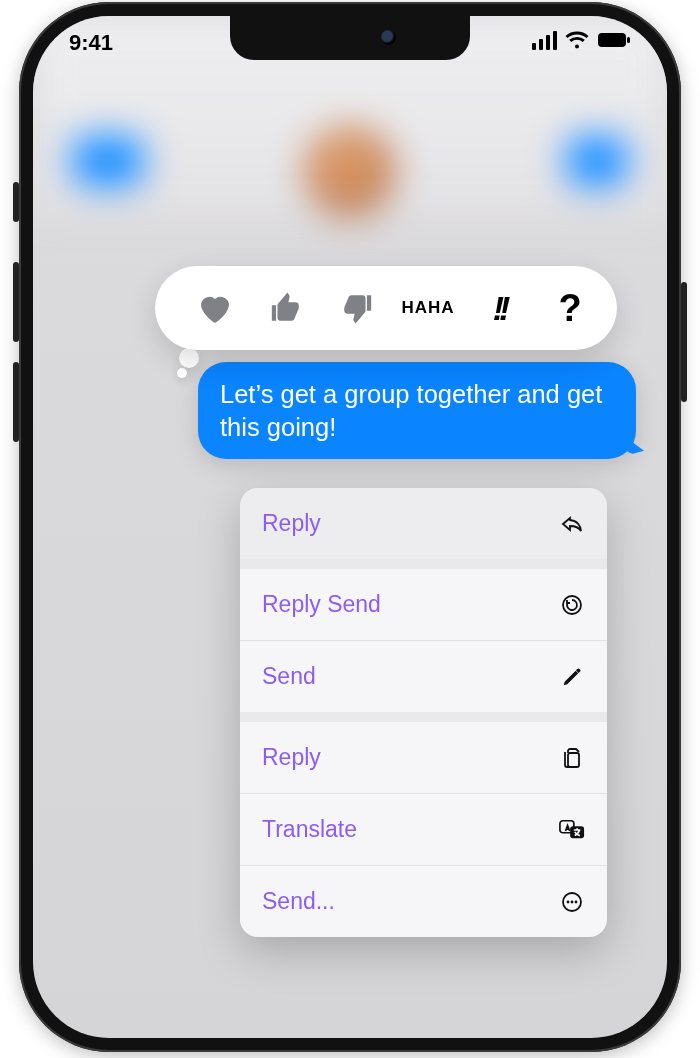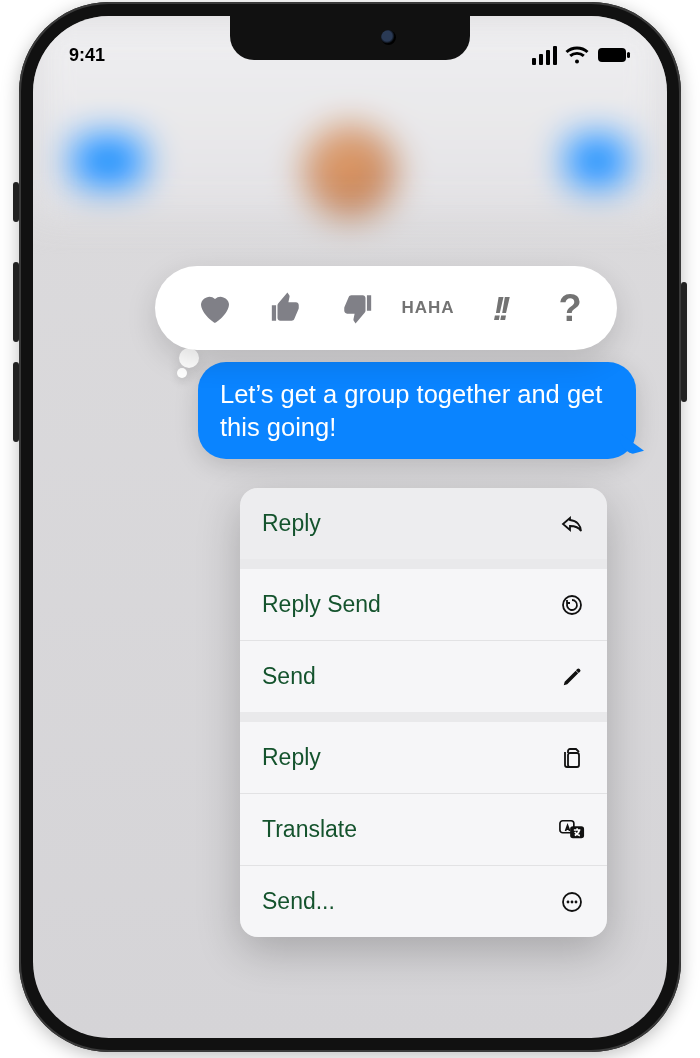--- a/index.html
+++ b/index.html
@@ -57,23 +57,23 @@
   .notch .cam {
     position: absolute; right: 74px; top: 14px;
     width: 15px; height: 15px; border-radius: 50%;
     background: radial-gradient(circle at 40% 40%, #2a3a55 0 40%, #000 60%);
   }
 
   
   .status-bar {
     position: absolute; top: 0; left: 0; right: 0;
     height: 64px;
-    display: flex; align-items: center; justify-content: space-between;
+    display: flex; align-items: flex-start; justify-content: space-between;
     padding: 14px 36px 0;
-    font-weight: 600; font-size: 18px;
+    font-weight: 600; font-size: 22px;
     z-index: 40;
     color:#000;
   }
   .status-right { display: flex; gap: 8px; align-items: center; }
   .signal { display: flex; gap: 3px; align-items: flex-end; }
   .signal i { width: 4px; background:#000; border-radius:1px;}
   .signal i:nth-child(1){height:7px}
   .signal i:nth-child(2){height:11px}
   .signal i:nth-child(3){height:15px}
   .signal i:nth-child(4){height:19px}
@@ -110,21 +110,21 @@
     width: 462px; height: 84px;
     background: #fff;
     border-radius: 42px;
     box-shadow: 0 10px 30px rgba(0,0,0,.15);
     display: flex; align-items:center; justify-content:space-around;
     padding: 0 18px;
     z-index: 30;
   }
   .tapback .tb {
     width: 46px; height:46px; display:flex; align-items:center; justify-content:center;
-    color:#737373; font-weight:800;
+    color:#000000; font-weight:800;
     cursor:pointer;
     margin-left:13px;
   }
   .tapback .tb svg { fill:#808087; }
   .tb-haha { font-size:17px; line-height:.82; text-align:center; letter-spacing:1px;}
   .tb-bang { font-size:34px; font-style:italic; font-weight:900; letter-spacing:-5px;}
   .tb-q    { font-size:38px; font-weight:900;}
   .tapback-tail{
     position:absolute; left:146px; top:332px; z-index:29;
     width:32px; height:32px;
@@ -173,21 +173,21 @@
     border-radius:18px;
     box-shadow: 0 14px 44px rgba(0,0,0,.22);
     overflow:hidden;
     z-index:28;
     backdrop-filter: blur(2px);
   }
   .menu .row{
     display:flex; align-items:center; justify-content:space-between;
     padding:22px 22px;
     font-size:23px;
-    color:#14532d;
+    color:#8b5cf6;
     cursor:pointer;
     background:transparent;
   }
   .menu .row.highlight{ background: rgba(0,0,0,.035); }
   .menu .hr{ height:1px; background: rgba(0,0,0,.08);}
   .menu .sep{ height:10px; background: rgba(0,0,0,.055);}
   .menu .ic { width:26px; height:26px; display:flex; align-items:center; justify-content:center;}
   .menu .ic svg{ stroke:#111; fill:none; stroke-width:1.8; }
   .menu .ic .fillsvg{ fill:#111; stroke:none;}
 </style>

